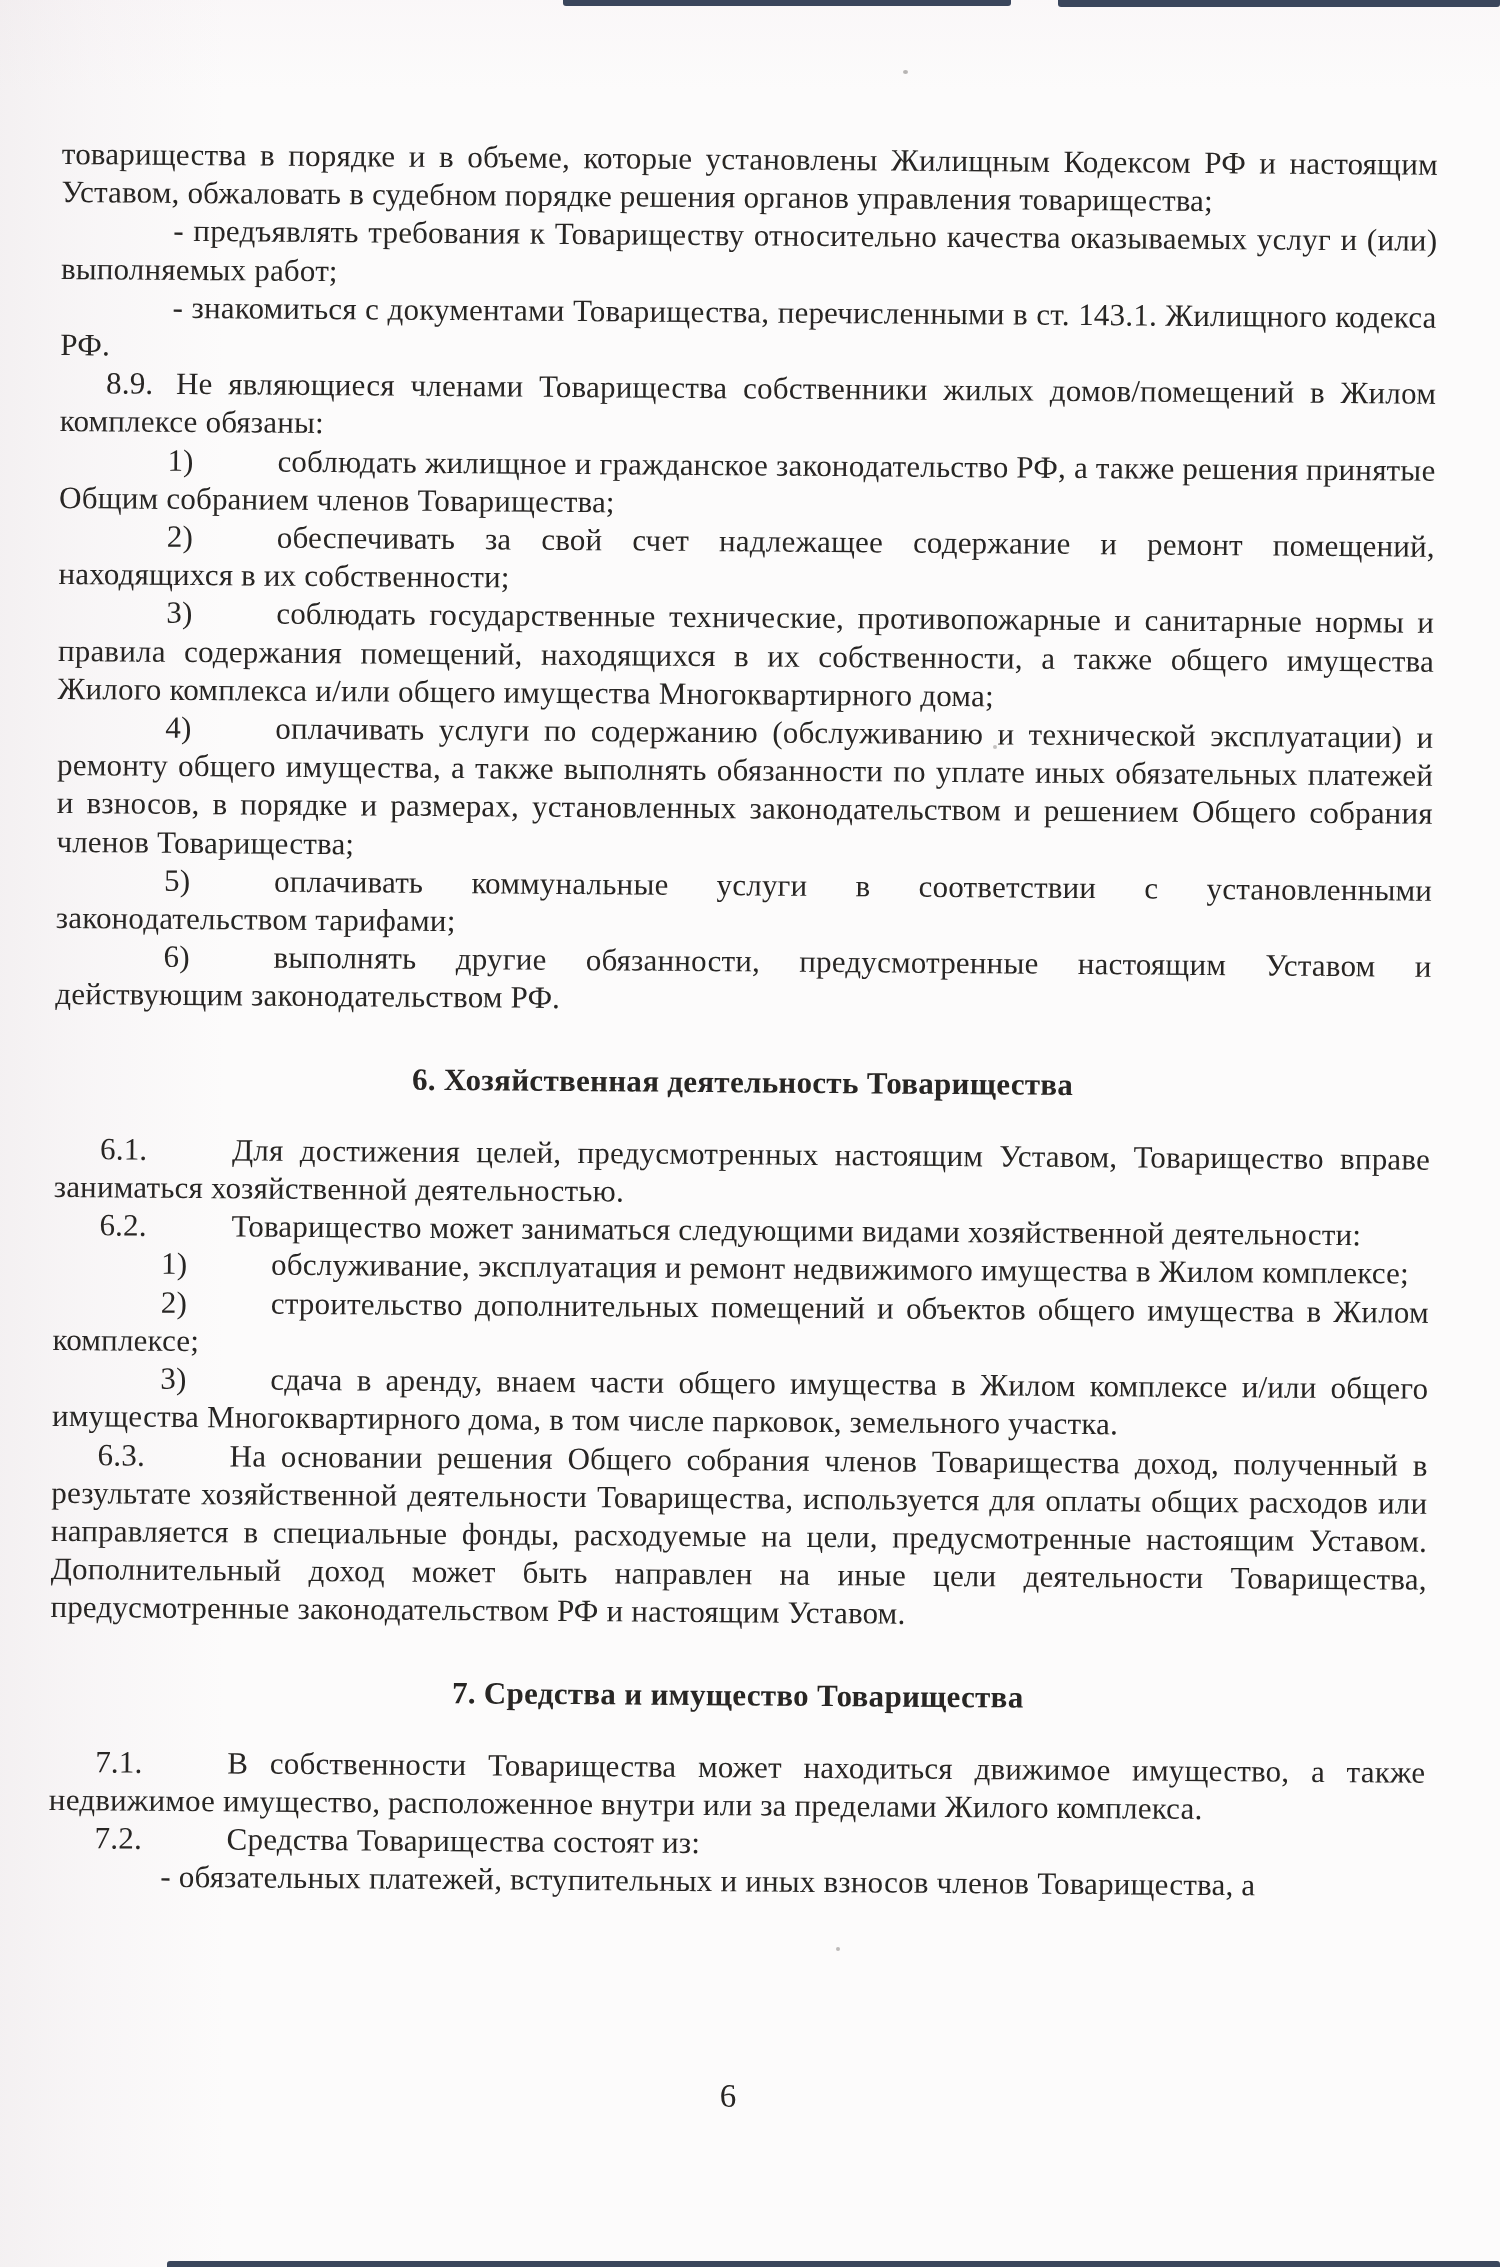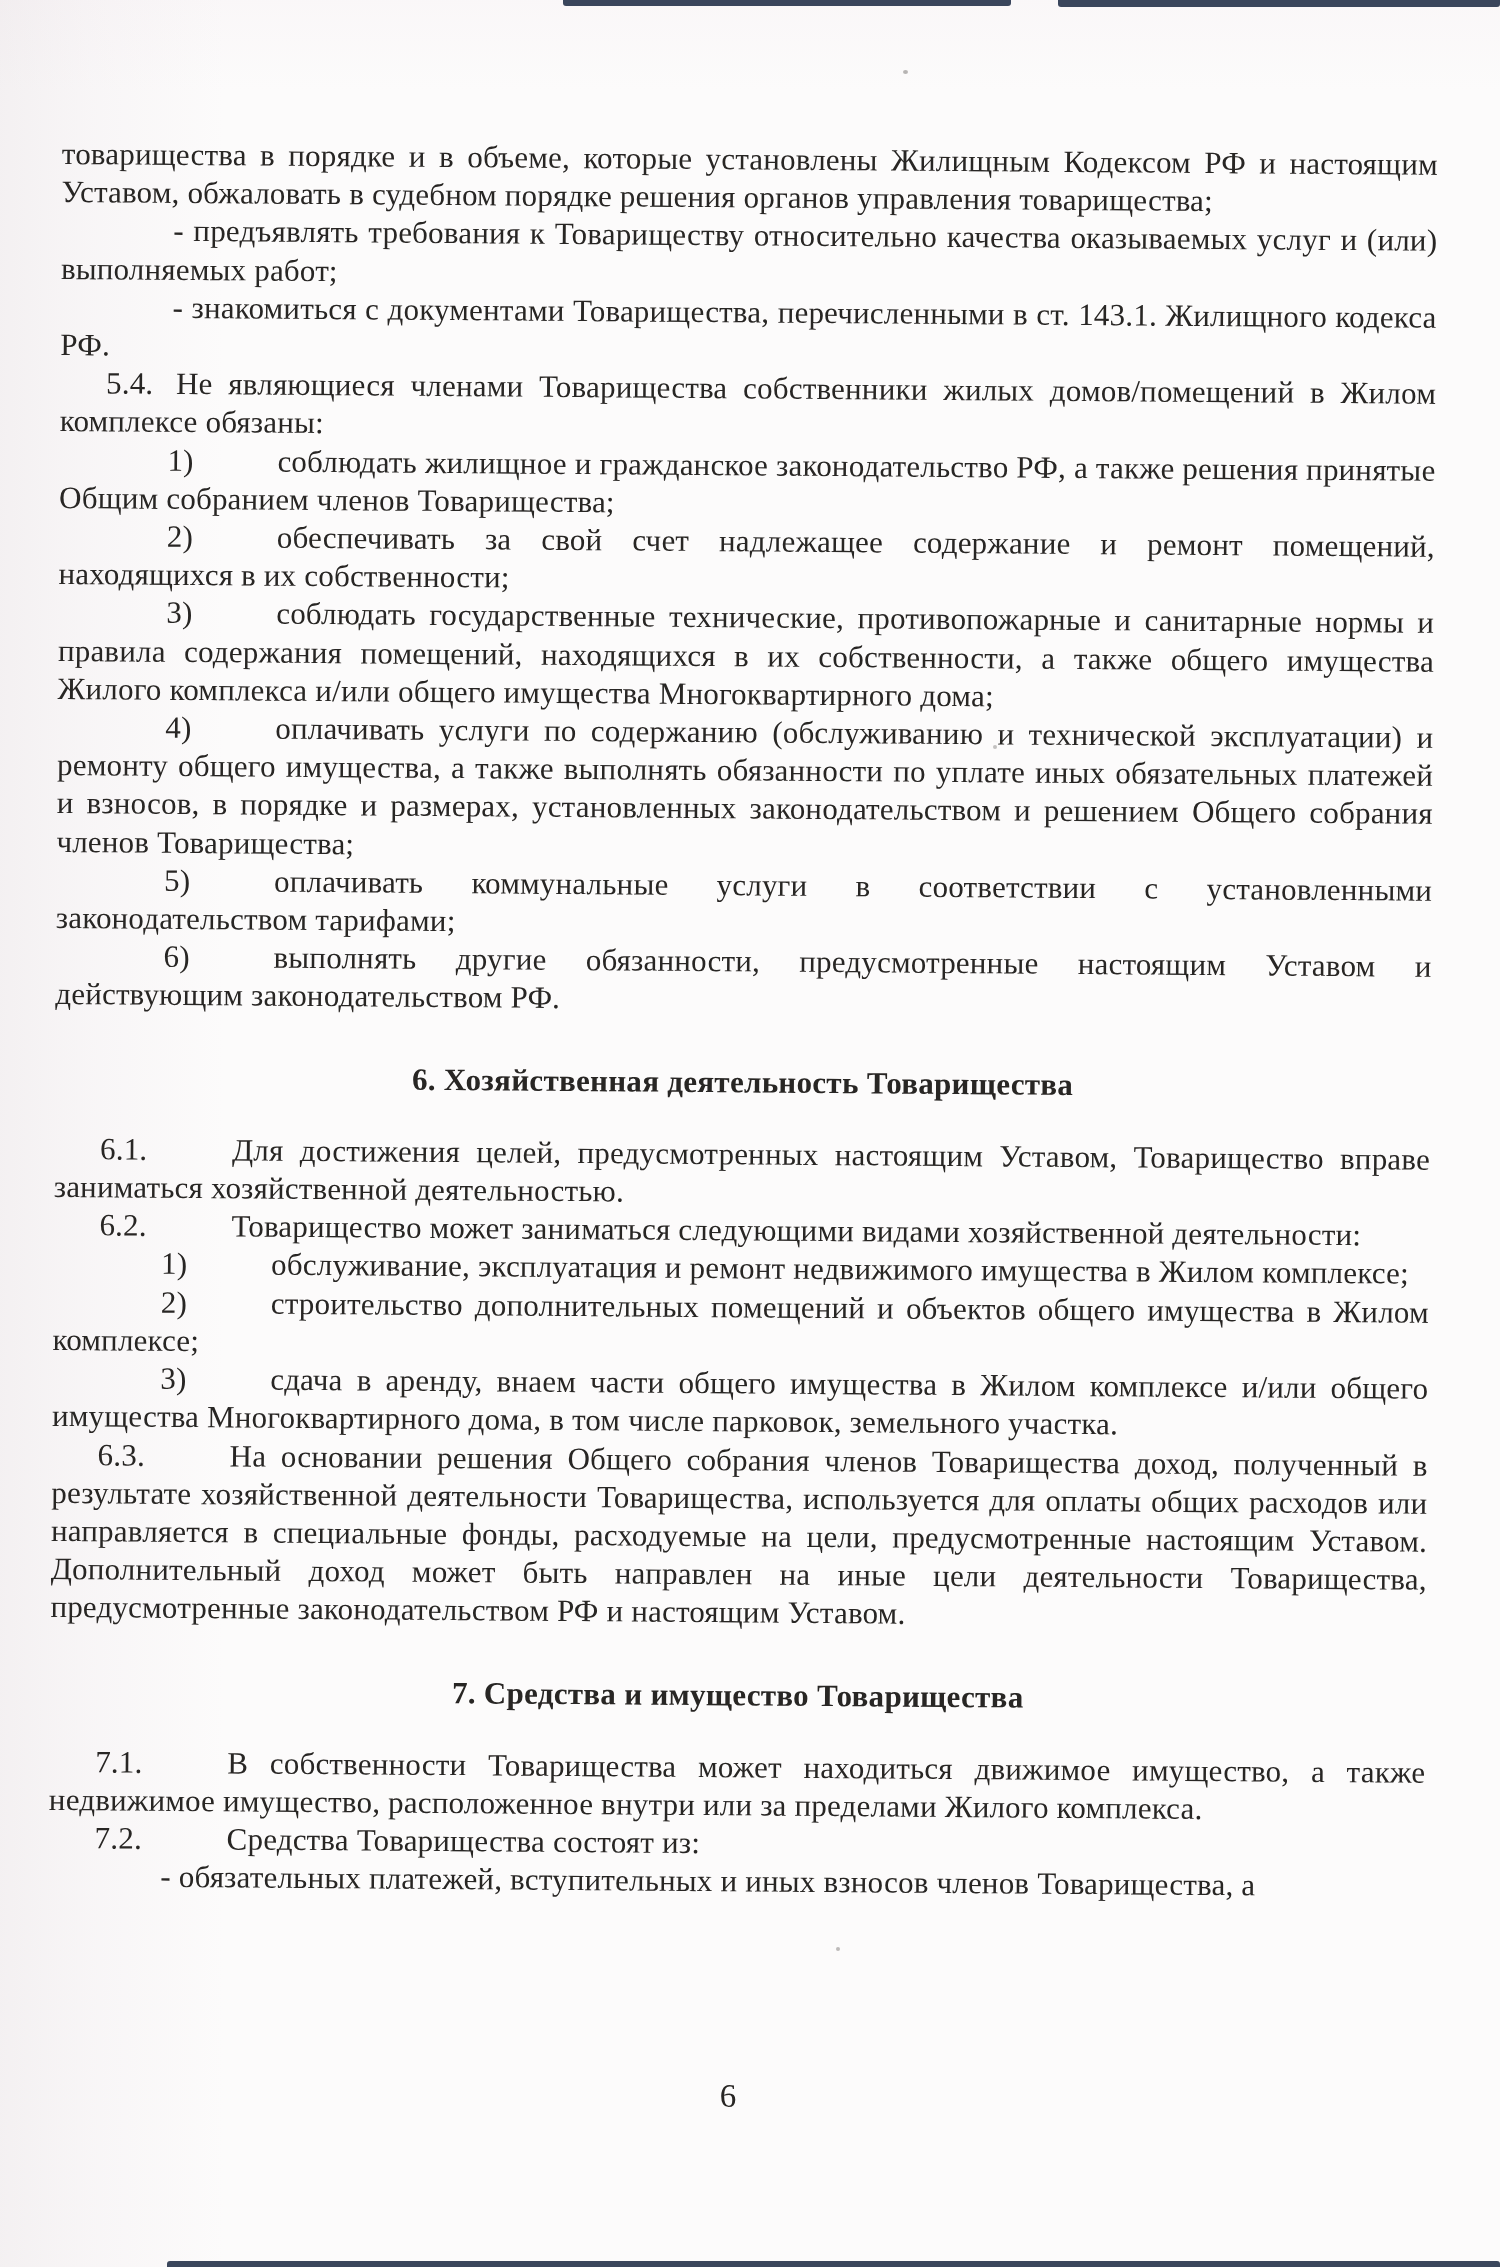--- a/index.html
+++ b/index.html
@@ -70,21 +70,21 @@
   <div class="speck speck-3"></div>
 
   <div class="content">
 
     <p class="p-cont">товарищества в порядке и в объеме, которые установлены Жилищным Кодексом РФ и настоящим Уставом, обжаловать в судебном порядке решения органов управления товарищества;</p>
 
     <p class="p-dash">- предъявлять требования к Товариществу относительно качества оказываемых услуг и (или) выполняемых работ;</p>
 
     <p class="p-dash">- знакомиться с документами Товарищества, перечисленными в ст. 143.1. Жилищного кодекса РФ.</p>
 
-    <p class="p-54"><span class="n">5.4.</span><span>Не являющиеся членами Товарищества собственники жилых домов/помещений в Жилом комплексе обязаны:</span></p>
+    <p class="p-54"><span class="n">8.9.</span><span>Не являющиеся членами Товарищества собственники жилых домов/помещений в Жилом комплексе обязаны:</span></p>
 
     <p class="p-item"><span class="n">1)</span><span>соблюдать жилищное и гражданское законодательство РФ, а также решения принятые Общим собранием членов Товарищества;</span></p>
 
     <p class="p-item"><span class="n">2)</span><span>обеспечивать за свой счет надлежащее содержание и ремонт помещений, находящихся в их собственности;</span></p>
 
     <p class="p-item"><span class="n">3)</span><span>соблюдать государственные технические, противопожарные и санитарные нормы и правила содержания помещений, находящихся в их собственности, а также общего имущества Жилого комплекса и/или общего имущества Многоквартирного дома;</span></p>
 
     <p class="p-item"><span class="n">4)</span><span>оплачивать услуги по содержанию (обслуживанию и технической эксплуатации) и ремонту общего имущества, а также выполнять обязанности по уплате иных обязательных платежей и взносов, в порядке и размерах, установленных законодательством и решением Общего собрания членов Товарищества;</span></p>
 
     <p class="p-item"><span class="n">5)</span><span>оплачивать коммунальные услуги в соответствии с установленными законодательством тарифами;</span></p>

